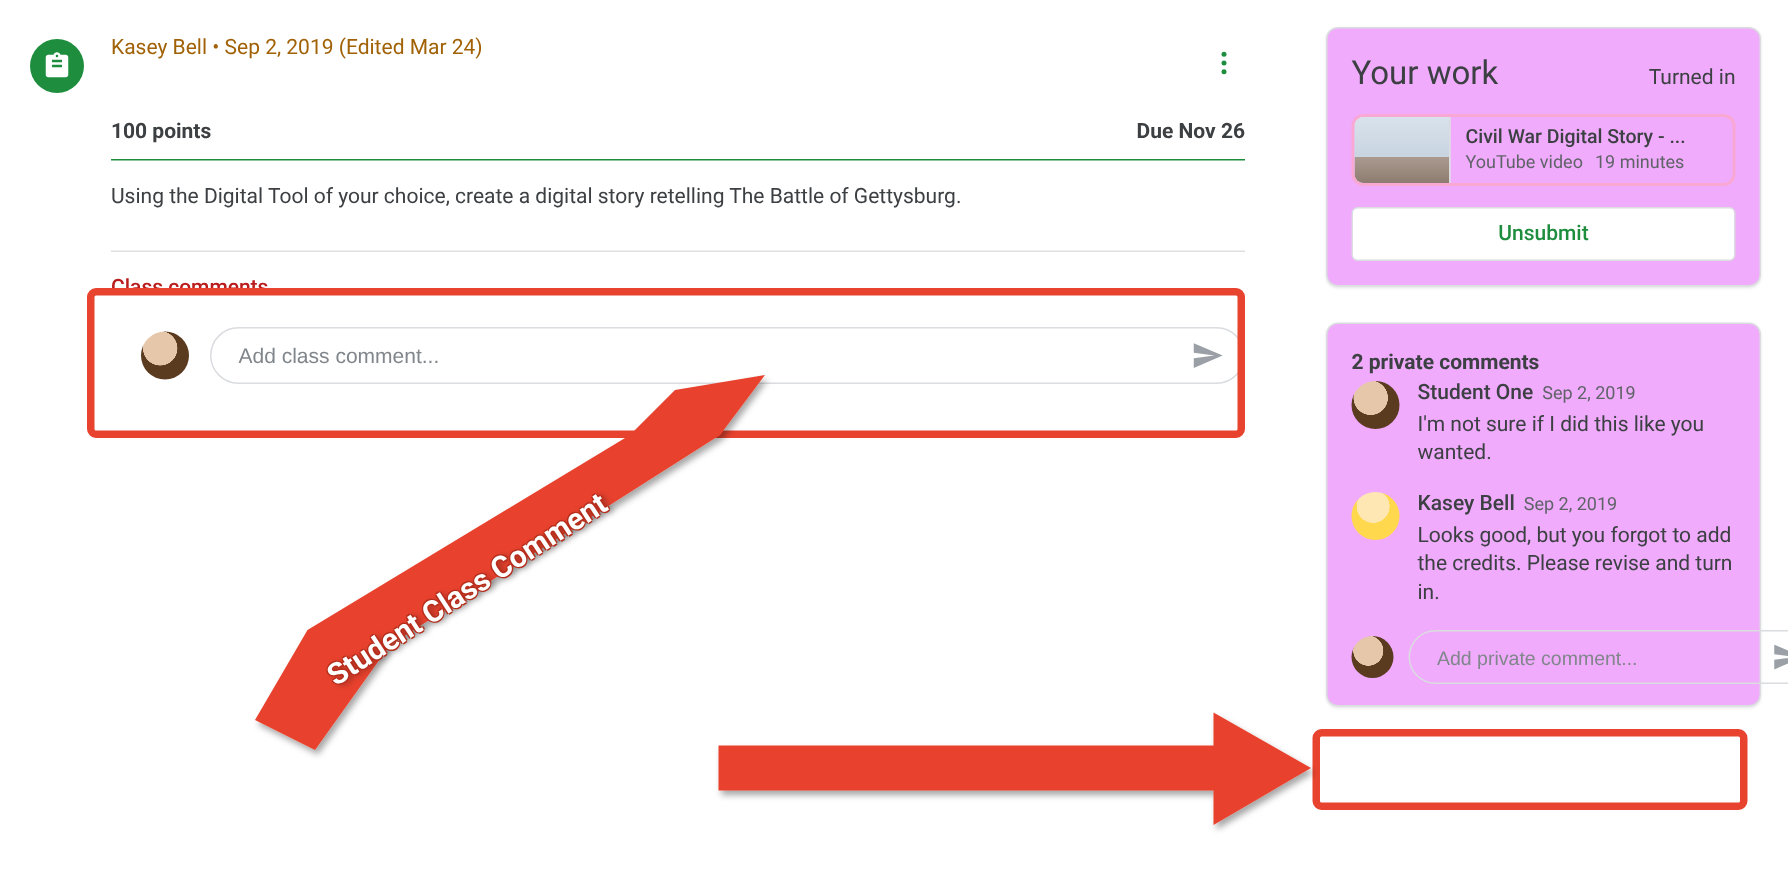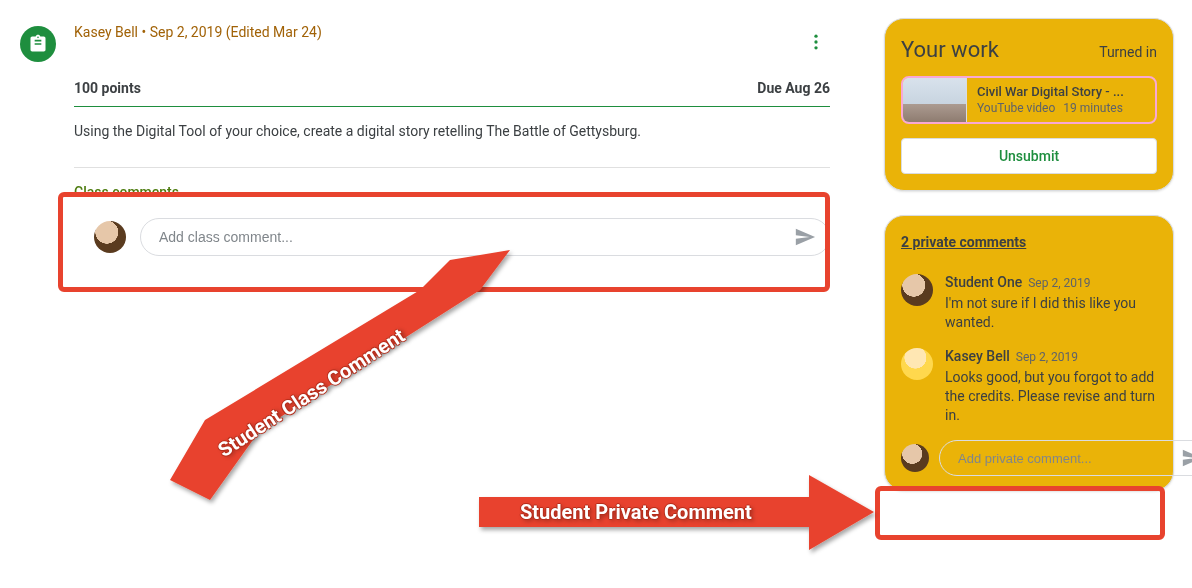--- a/index.html
+++ b/index.html
@@ -14,43 +14,43 @@
   .meta { color: #a16207; font-size: 14px; margin-top: 4px; }
   .kebab { width: 28px; height: 28px; display: flex; align-items: center; justify-content: center; color: #1e8e3e; border-radius: 50%; cursor: pointer; margin-right: 20px; margin-top: 8px; }
   .kebab svg { width: 20px; height: 20px; fill: #1e8e3e; }
   .points-row { display: flex; justify-content: space-between; align-items: baseline; margin-left: 54px; margin-top: 18px; font-size: 14px; padding-right: 20px; }
   .points { font-weight: 700; color: #3c4043; }
   .due { font-weight: 700; color: #3c4043; }
   .rule { height: 1px; background: #1e8e3e; margin: 10px 20px 0 54px; }
   .desc { margin: 16px 20px 0 54px; font-size: 14px; color: #3c4043; }
   .thin-rule { height: 1px; background: #e0e0e0; margin: 28px 20px 0 54px; }
   .class-comments { margin: 12px 20px 0 54px; padding-top: 4px; }
-  .cc-title { font-size: 14px; font-weight: 500; color: #4d7c0f; margin-bottom: 18px; }
+  .cc-title { font-size: 14px; font-weight: 500; color: #b91c1c; margin-bottom: 18px; }
   .cc-row { display: flex; align-items: center; gap: 14px; padding-left: 20px; }
   .avatar { width: 32px; height: 32px; border-radius: 50%; background: linear-gradient(135deg,#c9a07a,#7a5a3a); flex-shrink: 0; display: flex; align-items: center; justify-content: center; overflow: hidden; }
   .avatar.student { background: radial-gradient(circle at 40% 35%, #e6c7a9 0 40%, #5a3b1f 41% 100%); }
   .avatar.teacher { background: radial-gradient(circle at 45% 30%, #ffe7b3 0 38%, #ffd84d 39% 100%); }
   .pill-input { flex: 1; height: 38px; border: 1px solid #dadce0; border-radius: 19px; display: flex; align-items: center; padding: 0 10px 0 18px; gap: 44px; }
   .pill-input input { flex: 1; border: none; outline: none; font-size: 14px; color: #3c4043; background: transparent; }
   .pill-input input::placeholder { color: #80868b; }
   .send-btn { width: 28px; height: 28px; display: flex; align-items: center; justify-content: center; color: #80868b; cursor: pointer; }
   .send-btn svg { width: 22px; height: 22px; fill: #9aa0a6; }
   .sidebar { position: absolute; right: 18px; top: 18px; width: 290px; }
-  .card { border: 1px solid #dadce0; border-radius: 20px; padding: 18px 16px 16px; margin-bottom: 24px; box-shadow: 0 1px 2px rgba(60,64,67,0.15); background: #eab308; }
+  .card { border: 1px solid #dadce0; border-radius: 8px; padding: 18px 16px 16px; margin-bottom: 24px; box-shadow: 0 1px 2px rgba(60,64,67,0.15); background: #f0abfc; }
   .yw-head { display: flex; justify-content: space-between; align-items: baseline; margin-bottom: 14px; }
   .yw-title { font-family: "Google Sans", Roboto, Arial, sans-serif; font-size: 22px; color: #3c4043; }
   .yw-status { font-size: 14px; color: #3c4043; }
   .attach { border: 2px solid #f9a8d4; border-radius: 8px; height: 48px; display: flex; overflow: hidden; margin-bottom: 14px; cursor: pointer; }
   .attach-thumb { width: 64px; background: #e8eaed; border-right: 1px solid #dadce0; background-image: linear-gradient(180deg,#d8e2ec 0%, #c8d4e0 60%, #ab9a90 60%, #8e7c70 100%); }
   .attach-meta { flex: 1; padding: 6px 10px 0; overflow: hidden; }
   .attach-title { font-size: 13px; font-weight: 500; color: #3c4043; white-space: nowrap; overflow: hidden; text-overflow: ellipsis; }
   .attach-sub { font-size: 12px; color: #5f6368; margin-top: 2px; }
   .attach-sub span + span { margin-left: 8px; }
   .unsubmit { width: 100%; height: 36px; border: 1px solid #dadce0; border-radius: 4px; background: #fff; color: #1e8e3e; font-family: "Google Sans", Roboto, Arial, sans-serif; font-size: 14px; font-weight: 500; cursor: pointer; }
-  .pc-title { font-size: 14px; font-weight: 700; color: #3c4043; margin-bottom: 24px; text-decoration: underline; }
+  .pc-title { font-size: 14px; font-weight: 700; color: #3c4043; margin-bottom: 4px; }
   .pc-item { display: flex; gap: 12px; margin-bottom: 16px; }
   .pc-body { font-size: 14px; }
   .pc-name { font-weight: 500; color: #3c4043; }
   .pc-date { font-size: 12px; color: #5f6368; margin-left: 6px; }
   .pc-text { color: #3c4043; margin-top: 4px; line-height: 1.35; }
   .pc-input-row .pill-input { height: 36px; }
   .pc-input-row .pill-input input { font-size: 13px; }
   
   .anno { position: absolute; pointer-events: none; }
   .box-red { position: absolute; border: 5px solid #e8432e; border-radius: 6px; pointer-events: none; }
@@ -80,21 +80,21 @@
       <svg viewBox="0 0 24 24">
             <circle cx="12" cy="5" r="2"></circle>
             <circle cx="12" cy="12" r="2"></circle>
             <circle cx="12" cy="19" r="2"></circle>
           </svg>
     </div>
   </div>
 
   <div class="points-row">
     <div class="points">100 points</div>
-    <div class="due">Due Aug 26</div>
+    <div class="due">Due Nov 26</div>
   </div>
   <div class="rule"></div>
 
   <div class="desc">Using the Digital Tool of your choice, create a digital story retelling The Battle of Gettysburg.</div>
 
   <div class="thin-rule"></div>
 
   <div class="class-comments">
     <div class="cc-title">Class comments</div>
     <div class="cc-row">
@@ -169,15 +169,14 @@
 <div class="anno-label" style="left:220px; top:440px; transform: rotate(-33deg);">Student Class Comment</div>
 
 <svg class="anno" style="left:479px; top:470px; width:400px; height:90px; overflow:visible">
   <defs>
         <filter id="ds2" x="-20%" y="-20%" width="140%" height="140%">
           <feDropShadow dx="2" dy="3" stdDeviation="2" flood-color="rgba(0,0,0,0.35)"></feDropShadow>
         </filter>
       </defs>
   <polygon points="0,27 330,27 330,5 395,42 330,80 330,57 0,57" fill="#e8432e" filter="url(#ds2)"></polygon>
 </svg>
-<div class="anno-label" style="left:520px; top:500px;">Student Private Comment</div>
 
 </div>
 
 </body></html>

